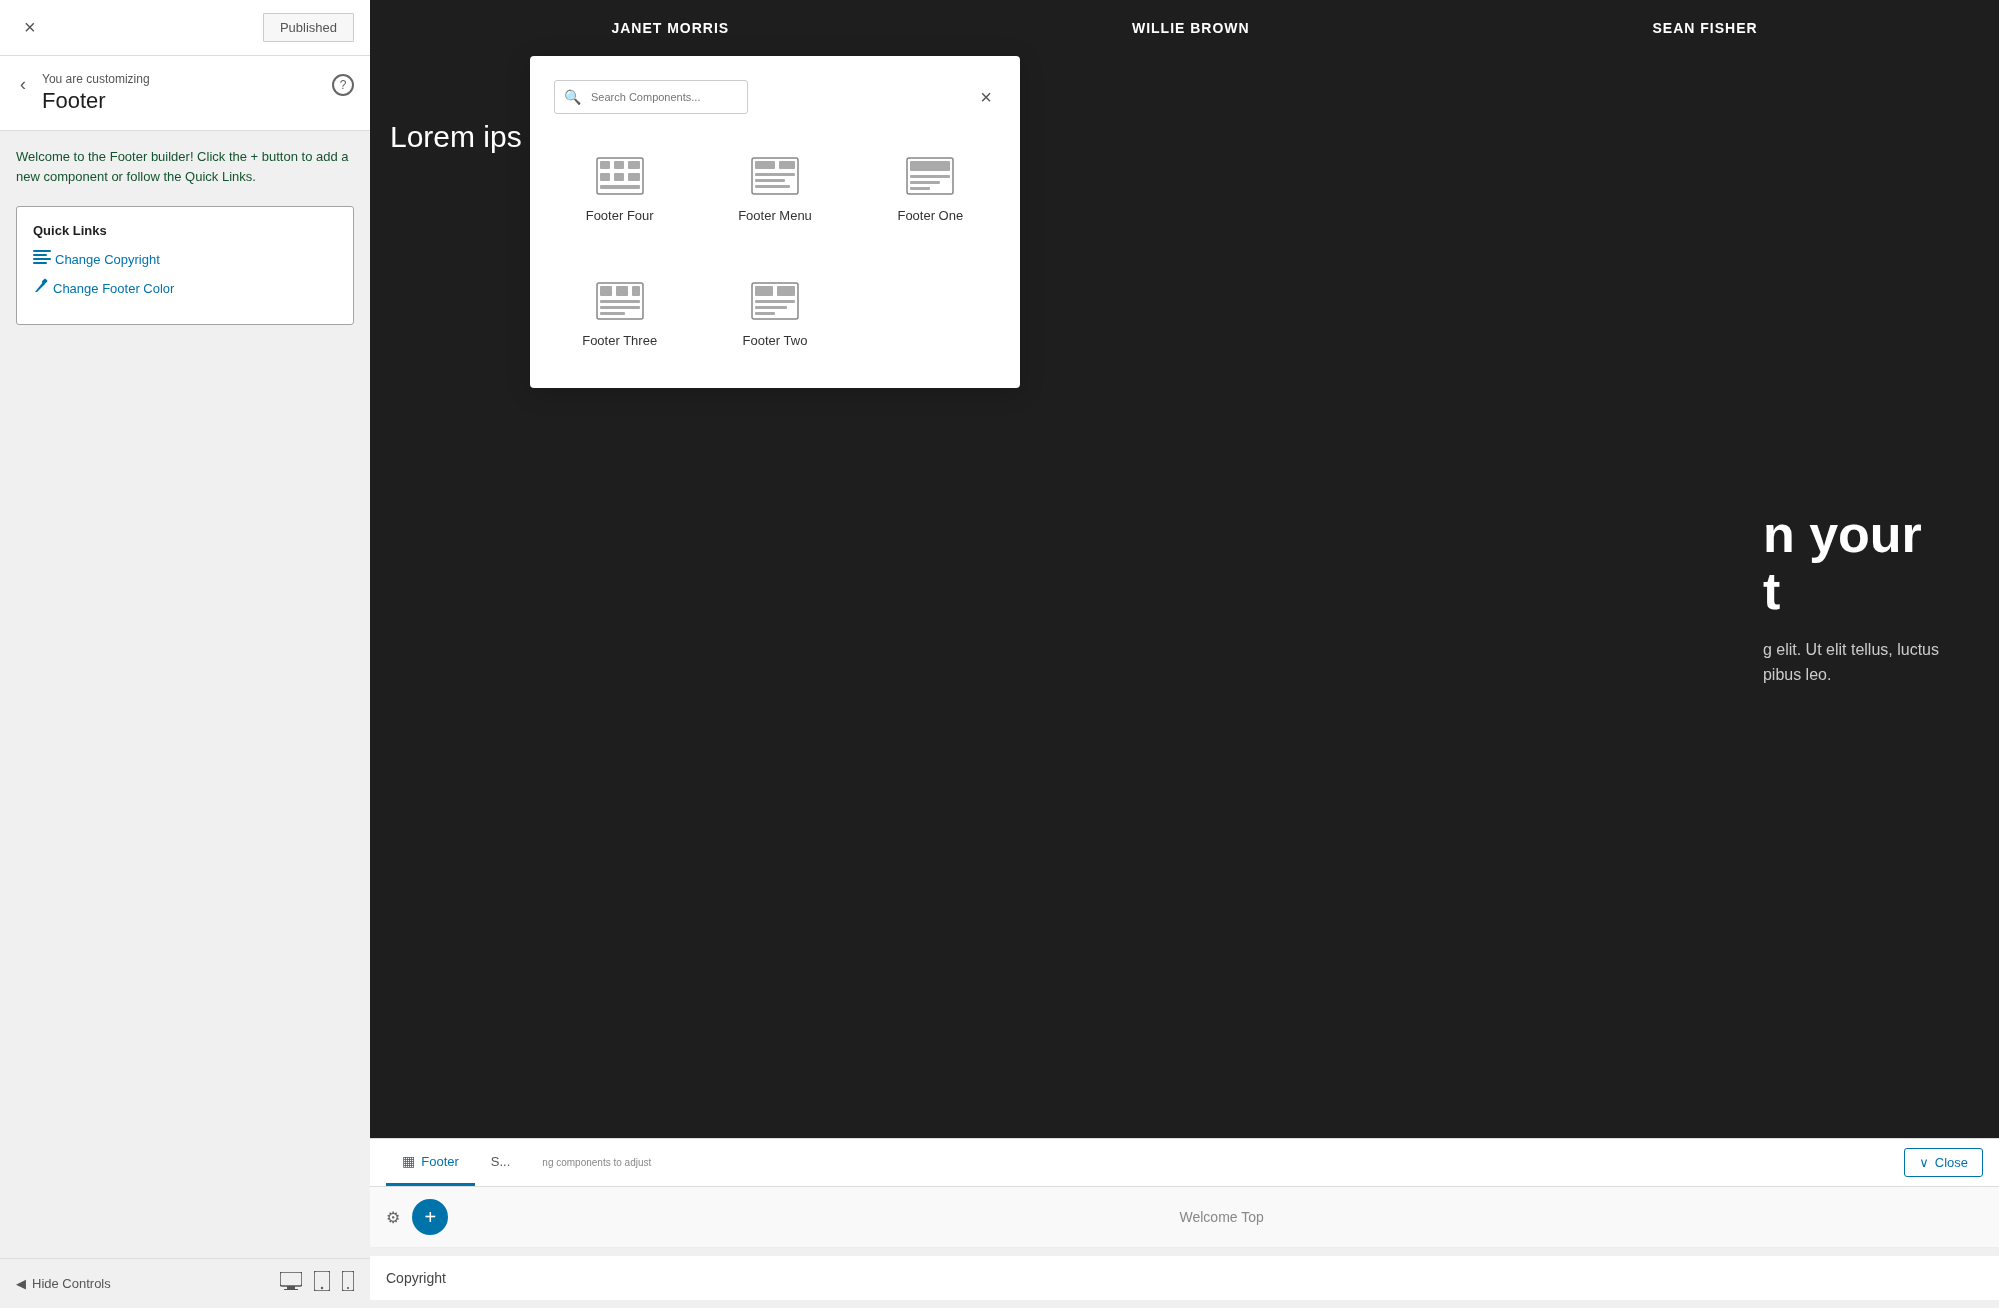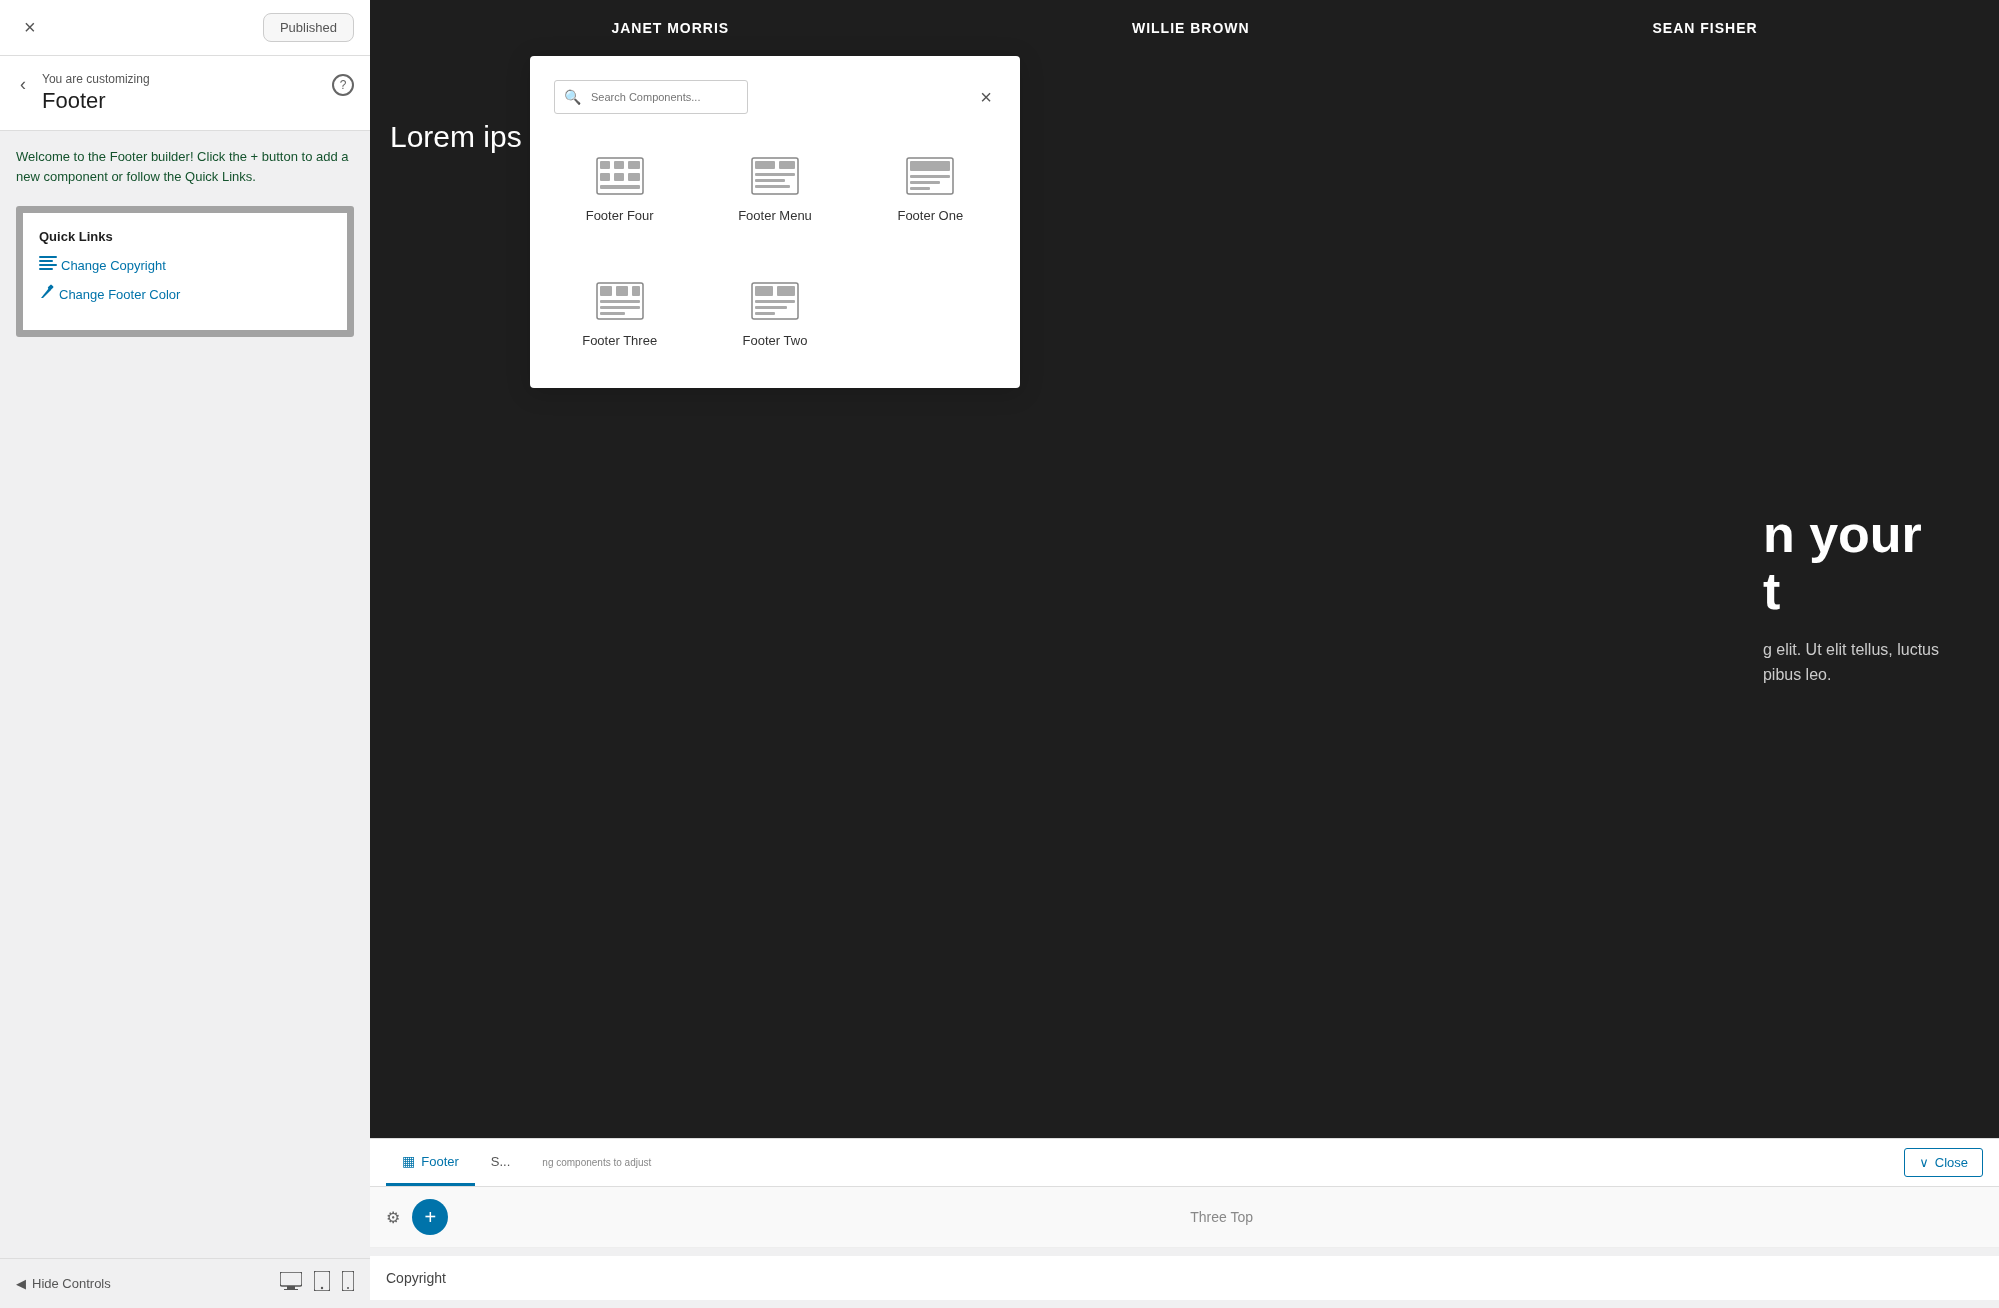--- a/index.html
+++ b/index.html
@@ -32,21 +32,21 @@
       border: none;
       cursor: pointer;
       font-size: 20px;
       color: #555;
       padding: 4px 8px;
     }
 
     .published-btn {
       background: #f7f7f7;
       border: 1px solid #ccc;
-      border-radius: 8px;
+      border-radius: 1px;
       padding: 6px 16px;
       font-size: 13px;
       color: #555;
       cursor: pointer;
     }
 
     .sidebar-header {
       background: #fff;
       padding: 16px 16px 16px 16px;
       display: flex;
@@ -104,21 +104,21 @@
 
     .welcome-text {
       font-size: 13px;
       color: #14532d;
       line-height: 1.5;
       margin-bottom: 20px;
     }
 
     .quick-links-box {
       background: #fff;
-      border: 7px solid #a3a3a3;
+      border: 1px solid #a3a3a3;
       border-radius: 3px;
       padding: 16px;
     }
 
     .quick-links-title {
       font-size: 13px;
       font-weight: 600;
       color: #1e1e1e;
       margin-bottom: 12px;
     }
@@ -536,21 +536,21 @@
       <div style="flex:1; padding: 0 16px; font-size:10px; color:#888;">ng components to adjust</div>
       <button class="close-footer-btn">
         <span>∨</span>
         <span>Close</span>
       </button>
     </div>
 
     <div class="footer-row">
       <span class="footer-gear">⚙</span>
       <button class="add-btn">+</button>
-      <span class="footer-top-label">Three Top</span>
+      <span class="footer-top-label">Welcome Top</span>
     </div>
 
     <div class="copyright-row">
       <span>Copyright</span>
     </div>
   </div>
 
   <div class="modal-overlay">
     <div class="modal">
 

